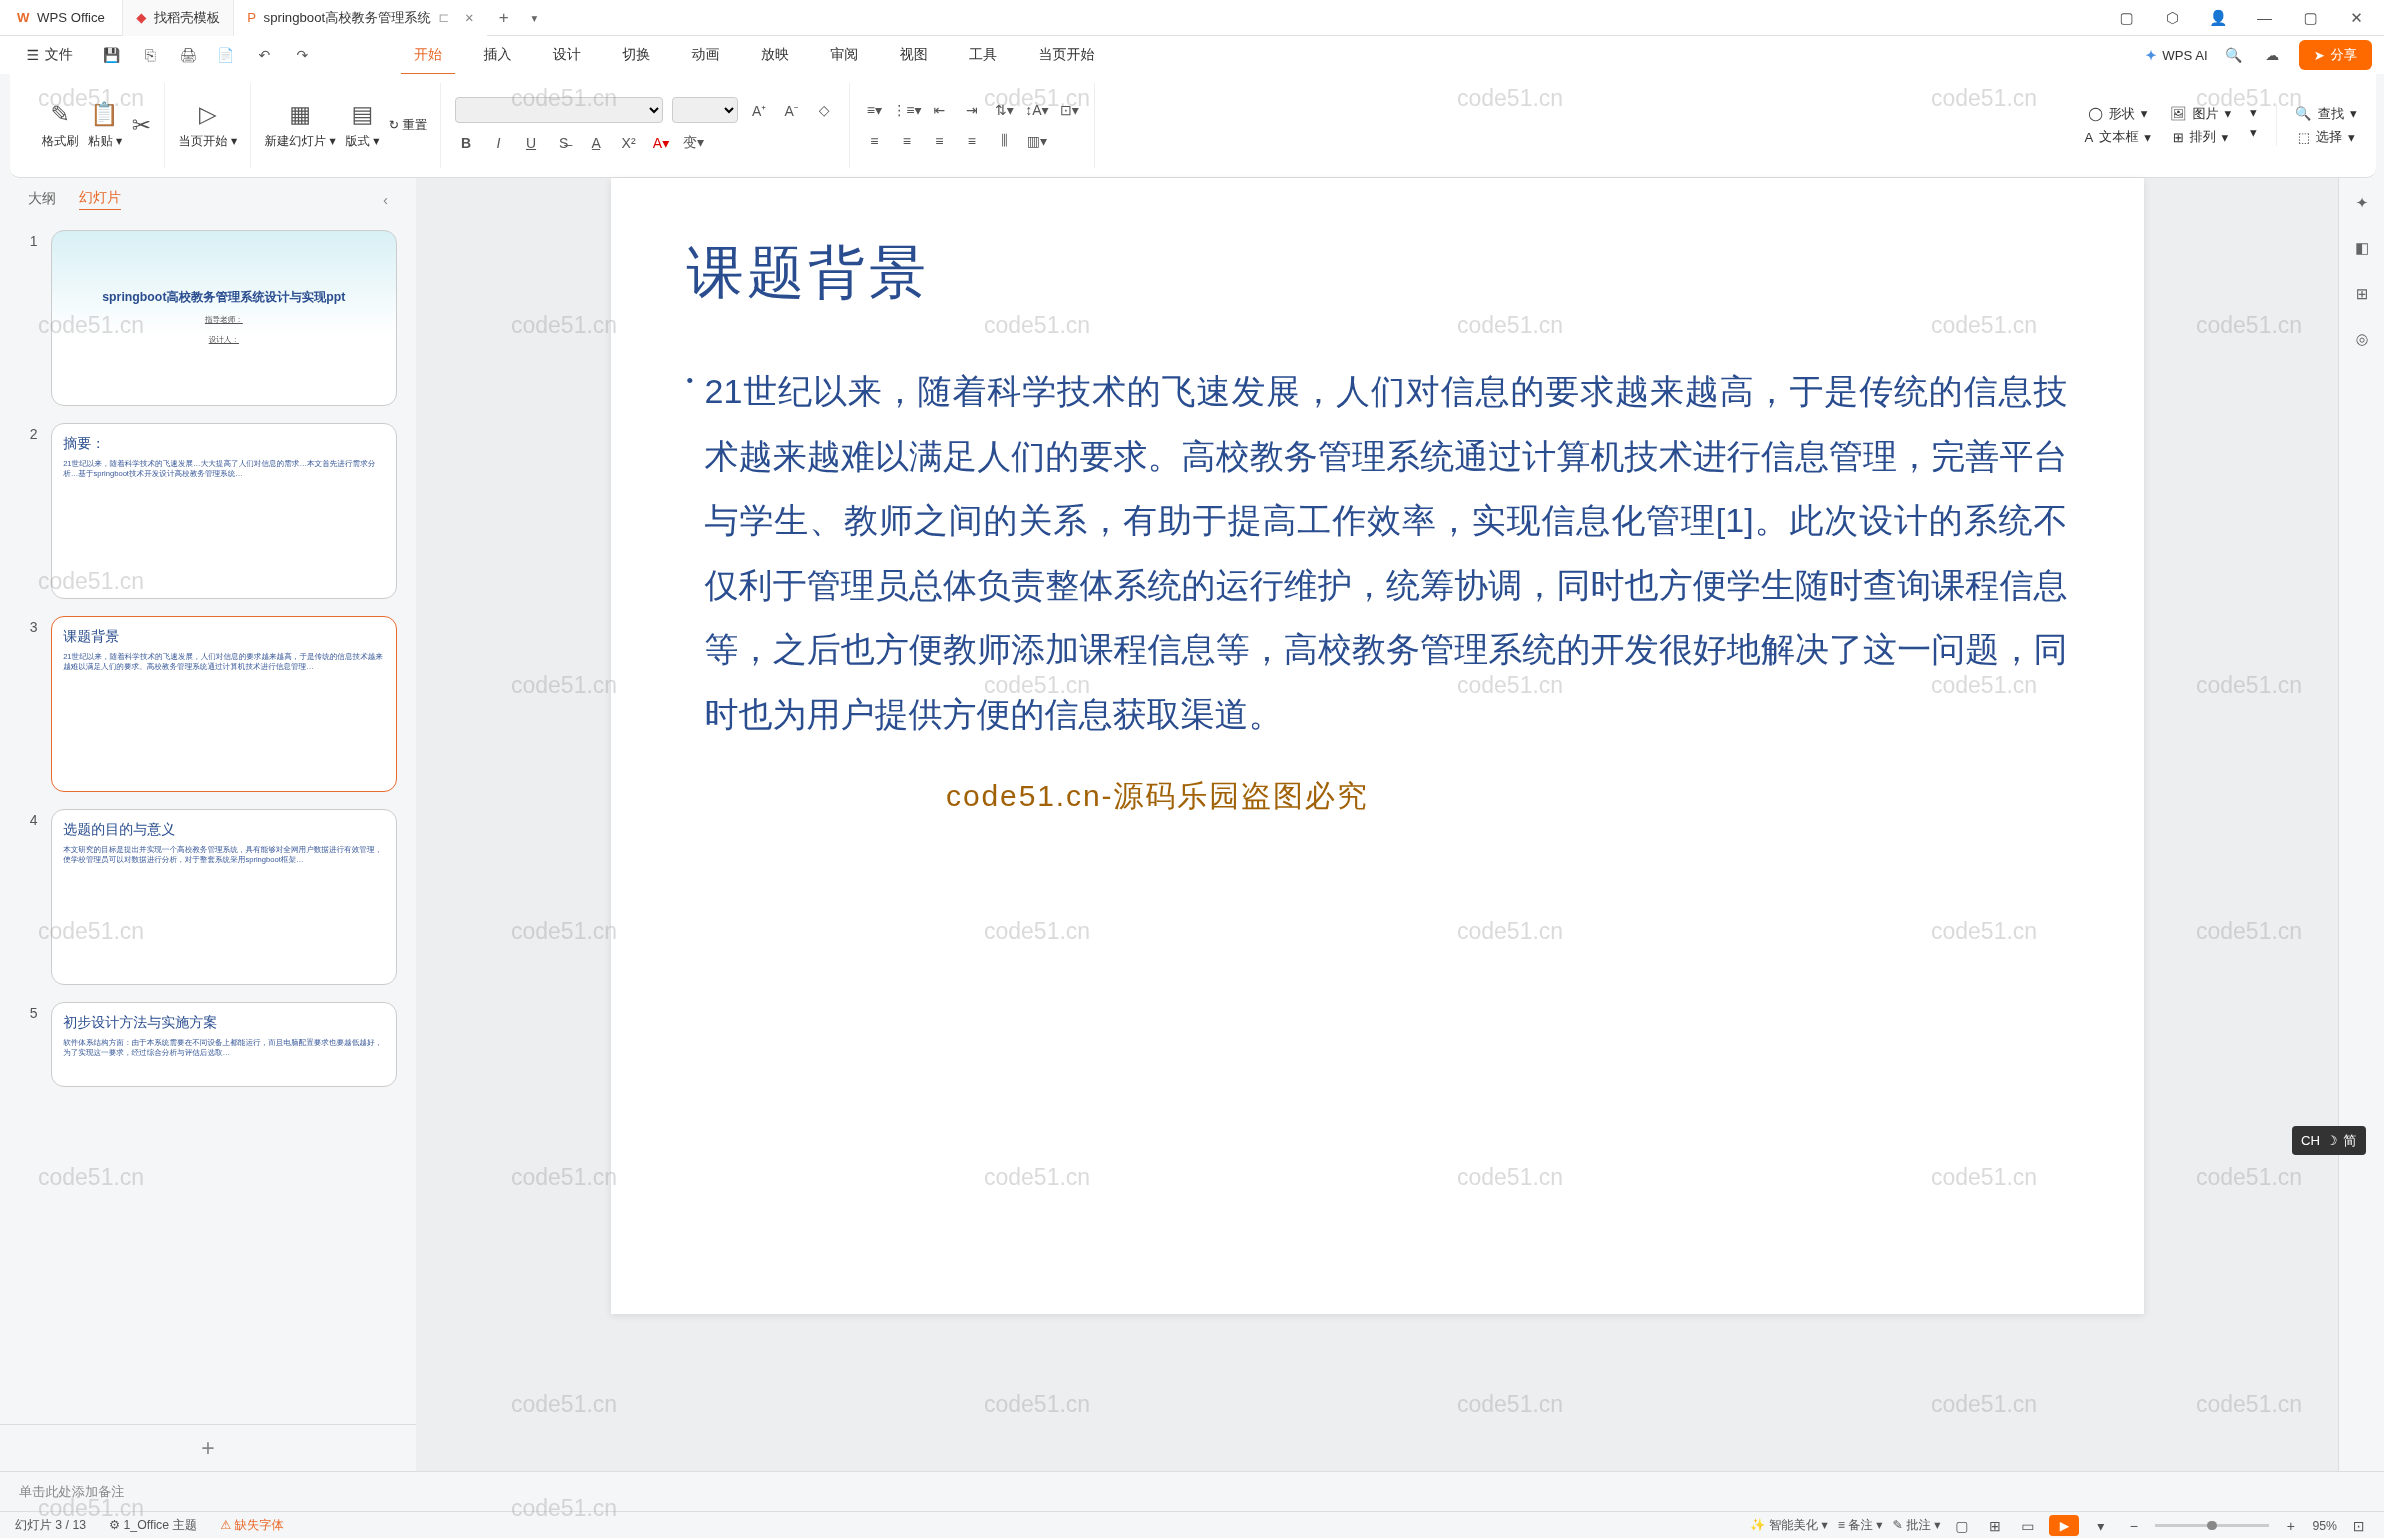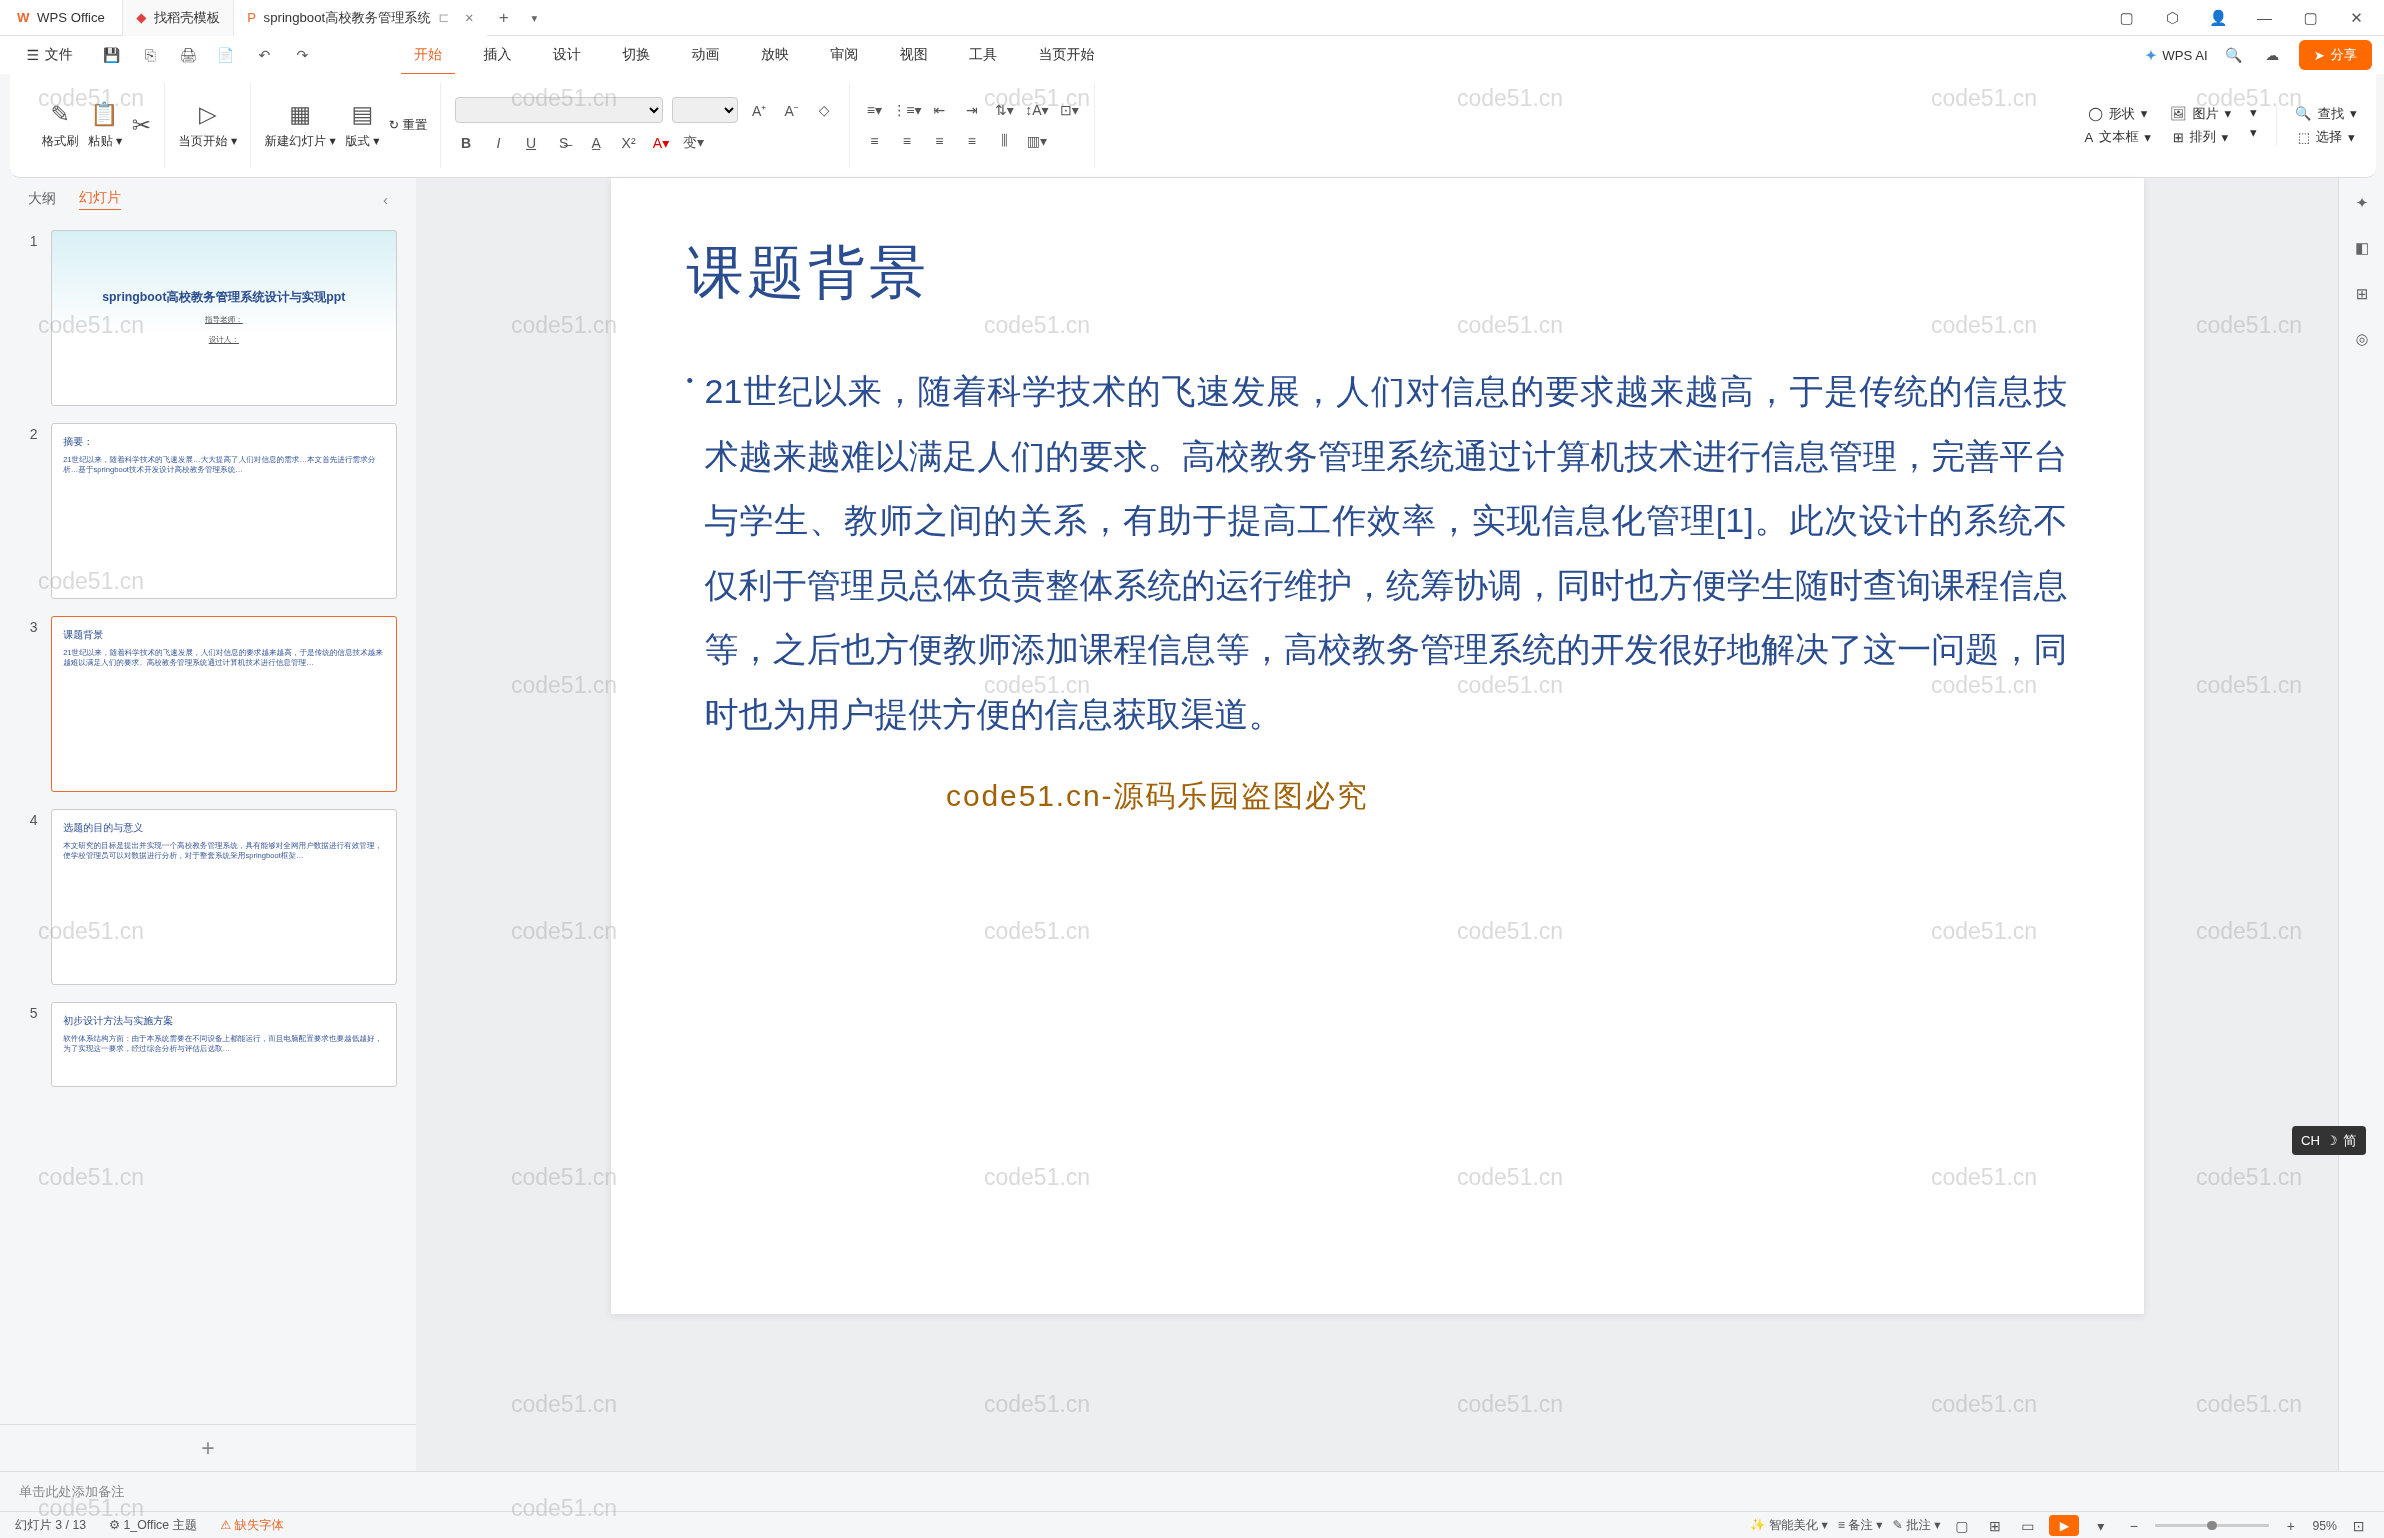--- a/index.html
+++ b/index.html
@@ -43,23 +43,23 @@
 
 
 .left-panel { width: 416px; background: #f5f6f7; display: flex; flex-direction: column; }
 .panel-tabs { height: 42px; display: flex; align-items: center; padding: 0 28px; gap: 23px; }
 .ptab { font-size: 14px; color: #666; cursor: pointer; }
 .ptab.active { color: #e86a2c; border-bottom: 1.9px solid #e86a2c; padding-bottom: 2px; }
 .collapse-btn { margin-left: auto; color: #888; }
 .thumbs { flex: 1; overflow-y: auto; padding: 9.5px 19px; }
 .thumb-item { display: flex; gap: 13.2px; margin-bottom: 17px; }
 .thumb-num { width: 19px; font-size: 14px; color: #555; text-align: right; padding-top: 3.8px; }
-.thumb { width: 354px; height: 176px; background: #fff; border: 0.9px solid #ccc; border-radius: 3px; padding: 11.4px; font-size: 9.5px; overflow: hidden; position: relative; }
+.thumb { width: 354px; height: 176px; background: #fff; border: 0.9px solid #ccc; border-radius: 13px; padding: 11.4px; font-size: 9.5px; overflow: hidden; position: relative; }
 .thumb.active { border: 1.9px solid #e86a2c; }
-.thumb-title { font-size: 10px; color: #2a4d8f; font-weight: 500; margin-bottom: 5.7px; }
+.thumb-title { font-size: 14px; color: #2a4d8f; font-weight: 500; margin-bottom: 5.7px; }
 .thumb-text { font-size: 7.6px; color: #3a5a9a; line-height: 1.4; }
 .thumb1 { background: linear-gradient(180deg, #d8f0f5 0%, #fff 60%); display: flex; flex-direction: column; align-items: center; justify-content: center; }
 .thumb1-title { font-size: 12.3px; color: #2a4d8f; font-weight: bold; text-align: center; line-height: 1.3; }
 .thumb1-sub { font-size: 7.6px; color: #555; margin-top: 9.5px; text-decoration: underline; }
 .add-slide { height: 47px; display: flex; align-items: center; justify-content: center; border-top: 0.9px solid #ddd; font-size: 23px; color: #888; }
 
 
 .slide-area { flex: 1; display: flex; flex-direction: column; background: #eceef0; padding: 0 38px; }
 .slide-canvas { flex: 1; display: flex; align-items: flex-start; justify-content: center; padding-top: 0; }
 .slide { width: 1533px; height: 1136px; background: #fff; padding: 57px 76px; box-shadow: 0 1.9px 7.6px rgba(0,0,0,0.1); }

